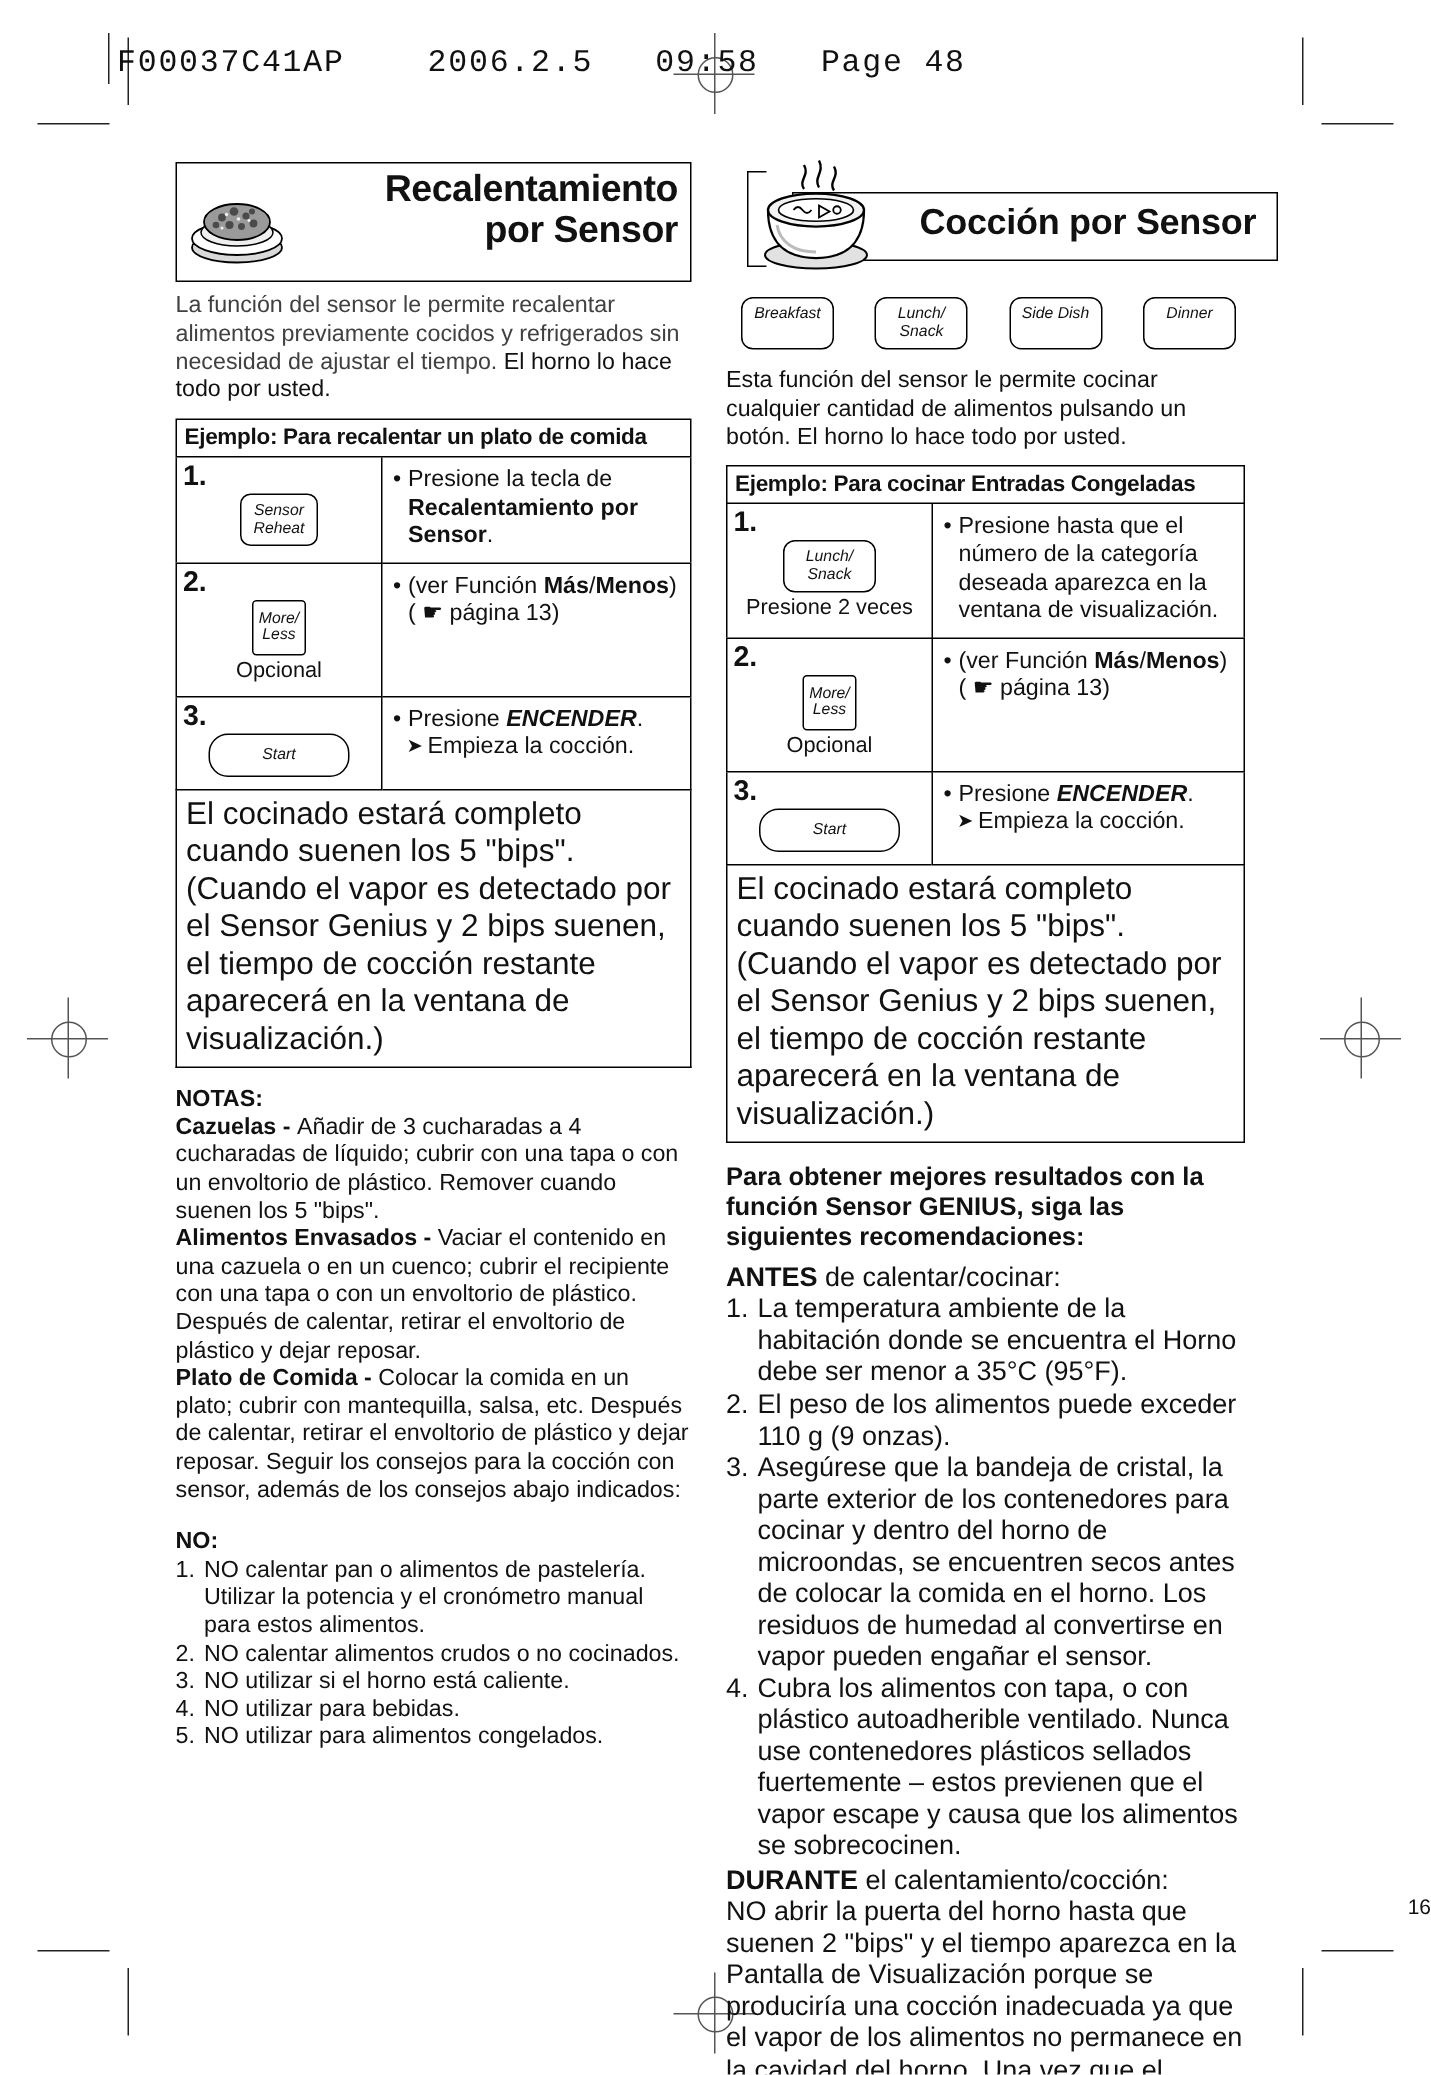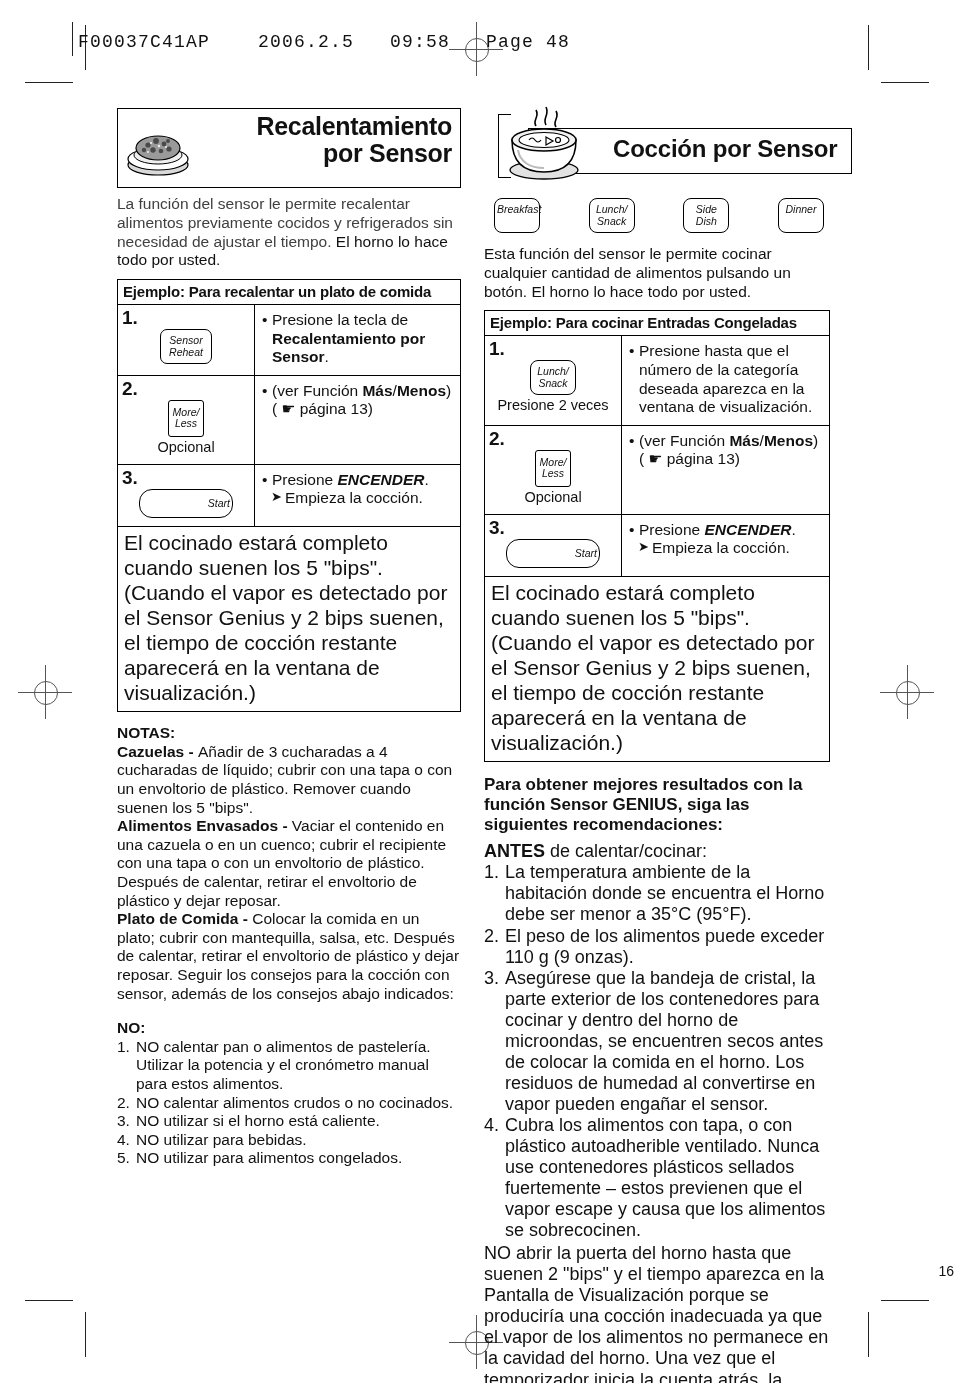--- a/index.html
+++ b/index.html
@@ -17,21 +17,21 @@
   .reg:before{left:50%;top:0;width:1px;height:100%;margin-left:-0.5px;}
   .reg:after{top:50%;left:0;height:1px;width:100%;margin-top:-0.5px;}
   .reg i{position:absolute;left:50%;top:50%;width:22px;height:22px;margin:-11px 0 0 -11px;border:1px solid #555;border-radius:50%;}
   .cornerbox{position:absolute;border:1px solid #222;}
 
   
   .slug{
     position:absolute;left:78px;top:27px;height:30px;
     display:flex;align-items:center;
     font-family:"Liberation Mono", monospace;
-    font-size:18px;letter-spacing:1.2px;color:#111;
+    font-size:21px;letter-spacing:1.2px;color:#111;
     white-space:pre;
   }
   .slug-rule{position:absolute;left:72px;top:22px;width:1px;height:34px;background:#222;}
 
   
   .col{position:absolute;top:108px;}
   .col-left{left:117px;width:344px;}
   .col-right{left:484px;width:346px;}
 
   
@@ -78,22 +78,22 @@
 
   
   .key{
     display:inline-block;border:1.4px solid #000;background:#fff;
     font-family:"Liberation Sans", sans-serif;font-style:italic;
     font-size:10.5px;line-height:1.1;text-align:center;
     box-sizing:border-box;
   }
   .key-sm{width:52px;padding:5px 2px;border-radius:7px;}
   .key-ml{width:36px;padding:6px 2px;border-radius:3px;}
-  .key-start{width:94px;padding:8px 2px;border-radius:13px;text-align:right;}
-  .key-cat{width:46px;padding:5px 2px;border-radius:8px;}
+  .key-start{width:94px;padding:8px 2px;border-radius:13px;}
+  .key-cat{width:62px;padding:5px 2px;border-radius:8px;}
 
   .bullet{display:flex;}
   .bullet .dot{width:10px;flex:none;}
   .arrowline{display:flex;margin-left:9px;}
   .arrowline .ar{width:14px;flex:none;font-size:13px;}
 
   
   .notebox{
     border:1px solid #000;border-top:none;box-sizing:border-box;
     font-size:21px;line-height:1.19;padding:4px 5px 5px 6px;
@@ -407,20 +407,21 @@
             <span class="t">Asegúrese que la bandeja de cristal, la parte exterior de los contenedores para cocinar y dentro del horno de microondas, se encuentren secos antes de colocar la comida en el horno. Los residuos de humedad al convertirse en vapor pueden engañar el sensor.</span>
           </li>
         <li>
             <span class="n">4.</span>
             <span class="t">Cubra los alimentos con tapa, o con plástico autoadherible ventilado. Nunca use contenedores plásticos sellados fuertemente – estos previenen que el vapor escape y causa que los alimentos se sobrecocinen.</span>
           </li>
       </ol>
     </div>
 
     <div class="small" style="margin-top:2px;">
+      <div><b>DURANTE</b><span> el calentamiento/cocción:</span></div>
       <div>NO abrir la puerta del horno hasta que suenen 2 "bips" y el tiempo aparezca en la Pantalla de Visualización porque se produciría una cocción inadecuada ya que el vapor de los alimentos no permanece en la cavidad del horno. Una vez que el temporizador inicia la cuenta atrás, la puerta del horno puede abrirse para remover, dar la vuelta los alimentos, cubrir, disponer de nuevo los alimentos, mezclar o añadir alimentos.</div>
     </div>
 
     <div class="small" style="margin-top:2px;">
       <div><b>DESPUÉS</b><span> del calentamiento/cocción:</span></div>
       <div>Todos los alimentos deben permanecer cubiertos durante un determinado tiempo.</div>
     </div>
 
   </div>
 

